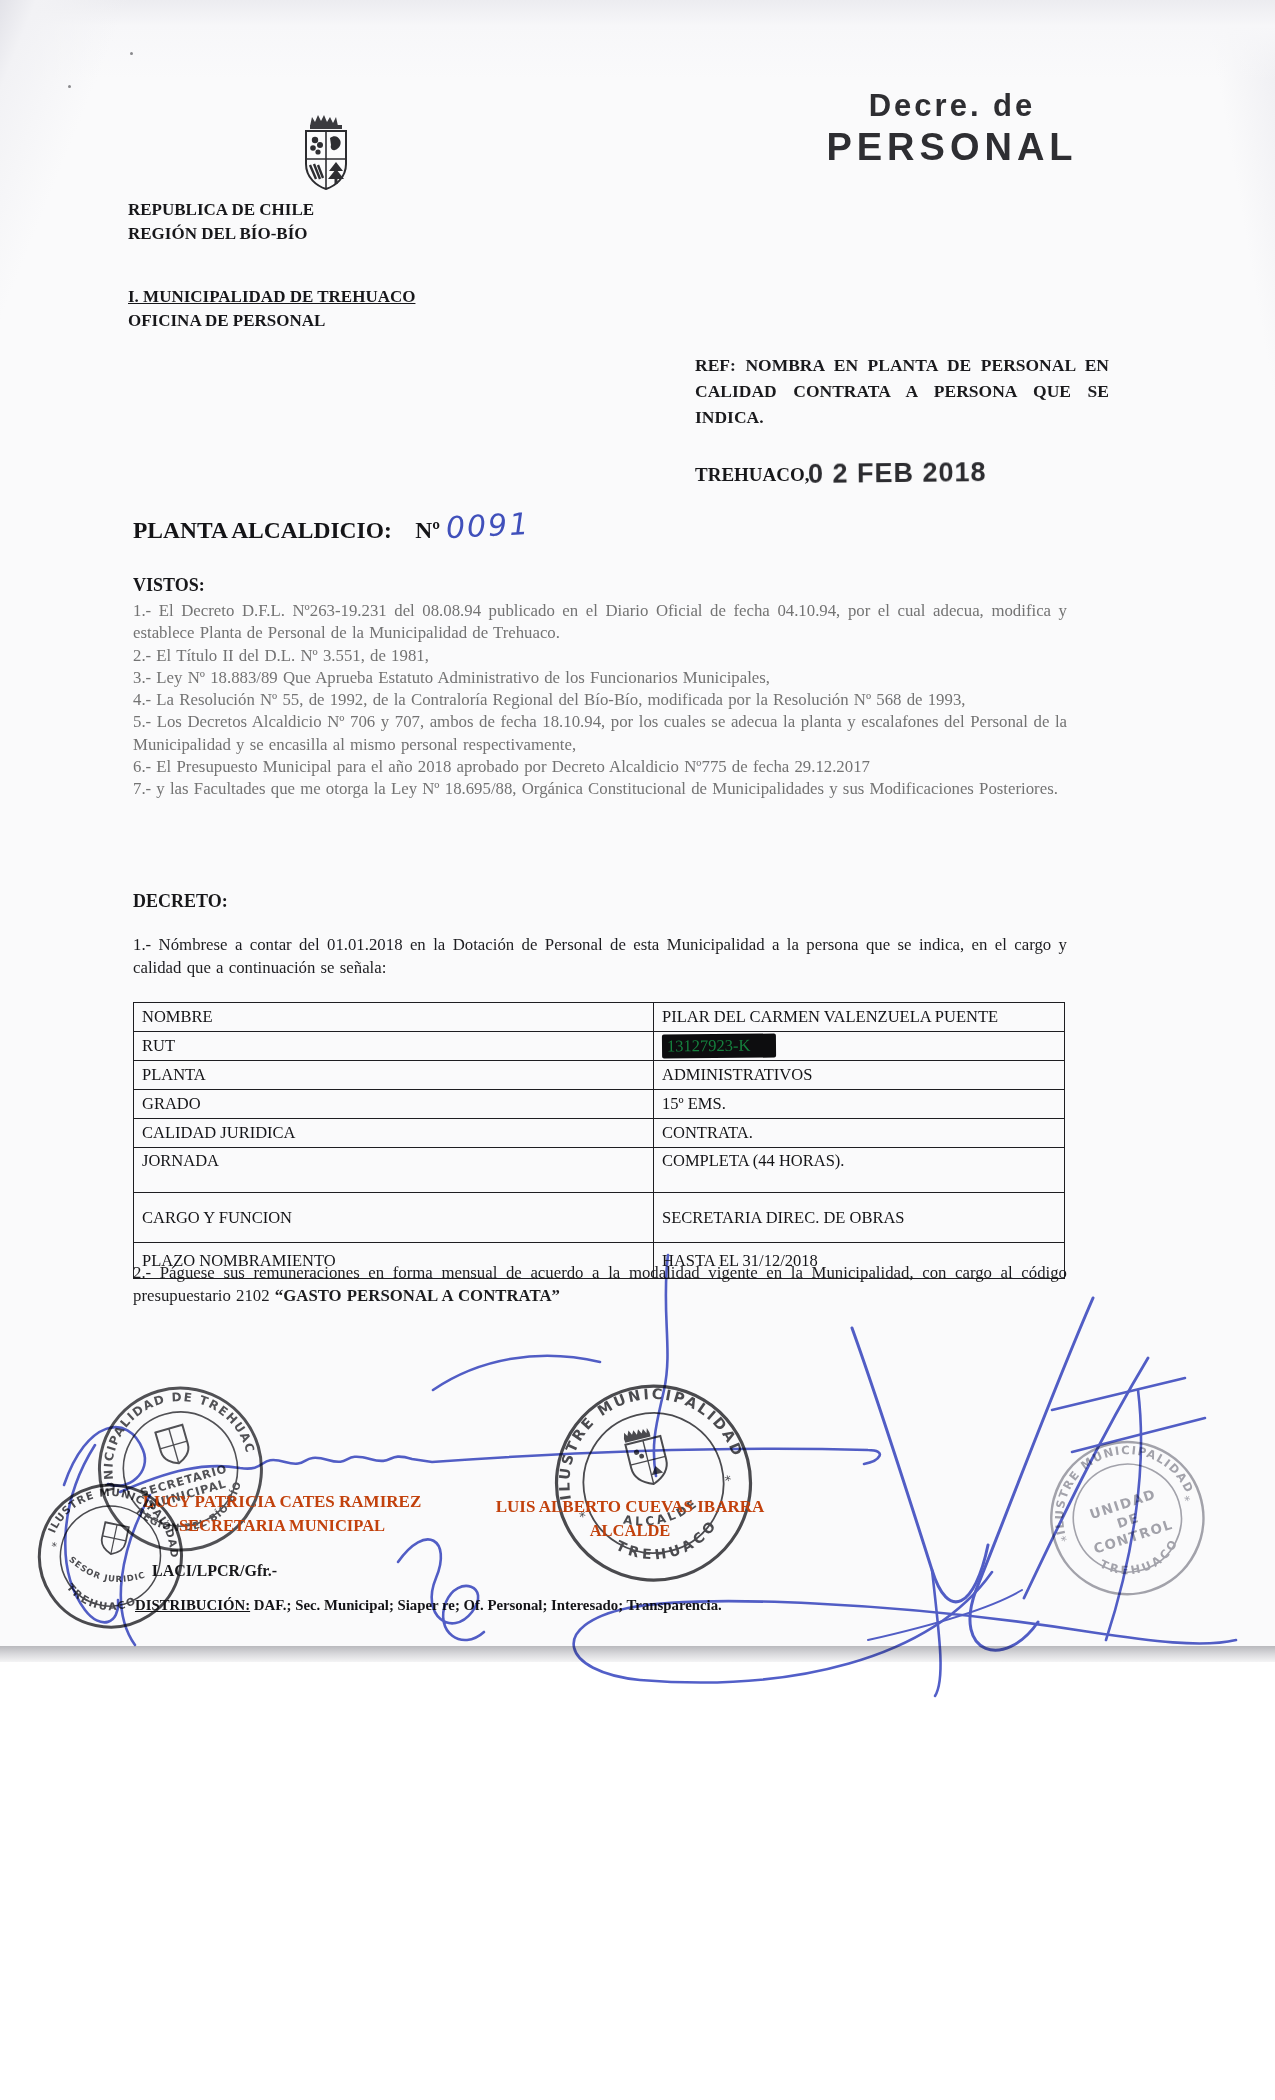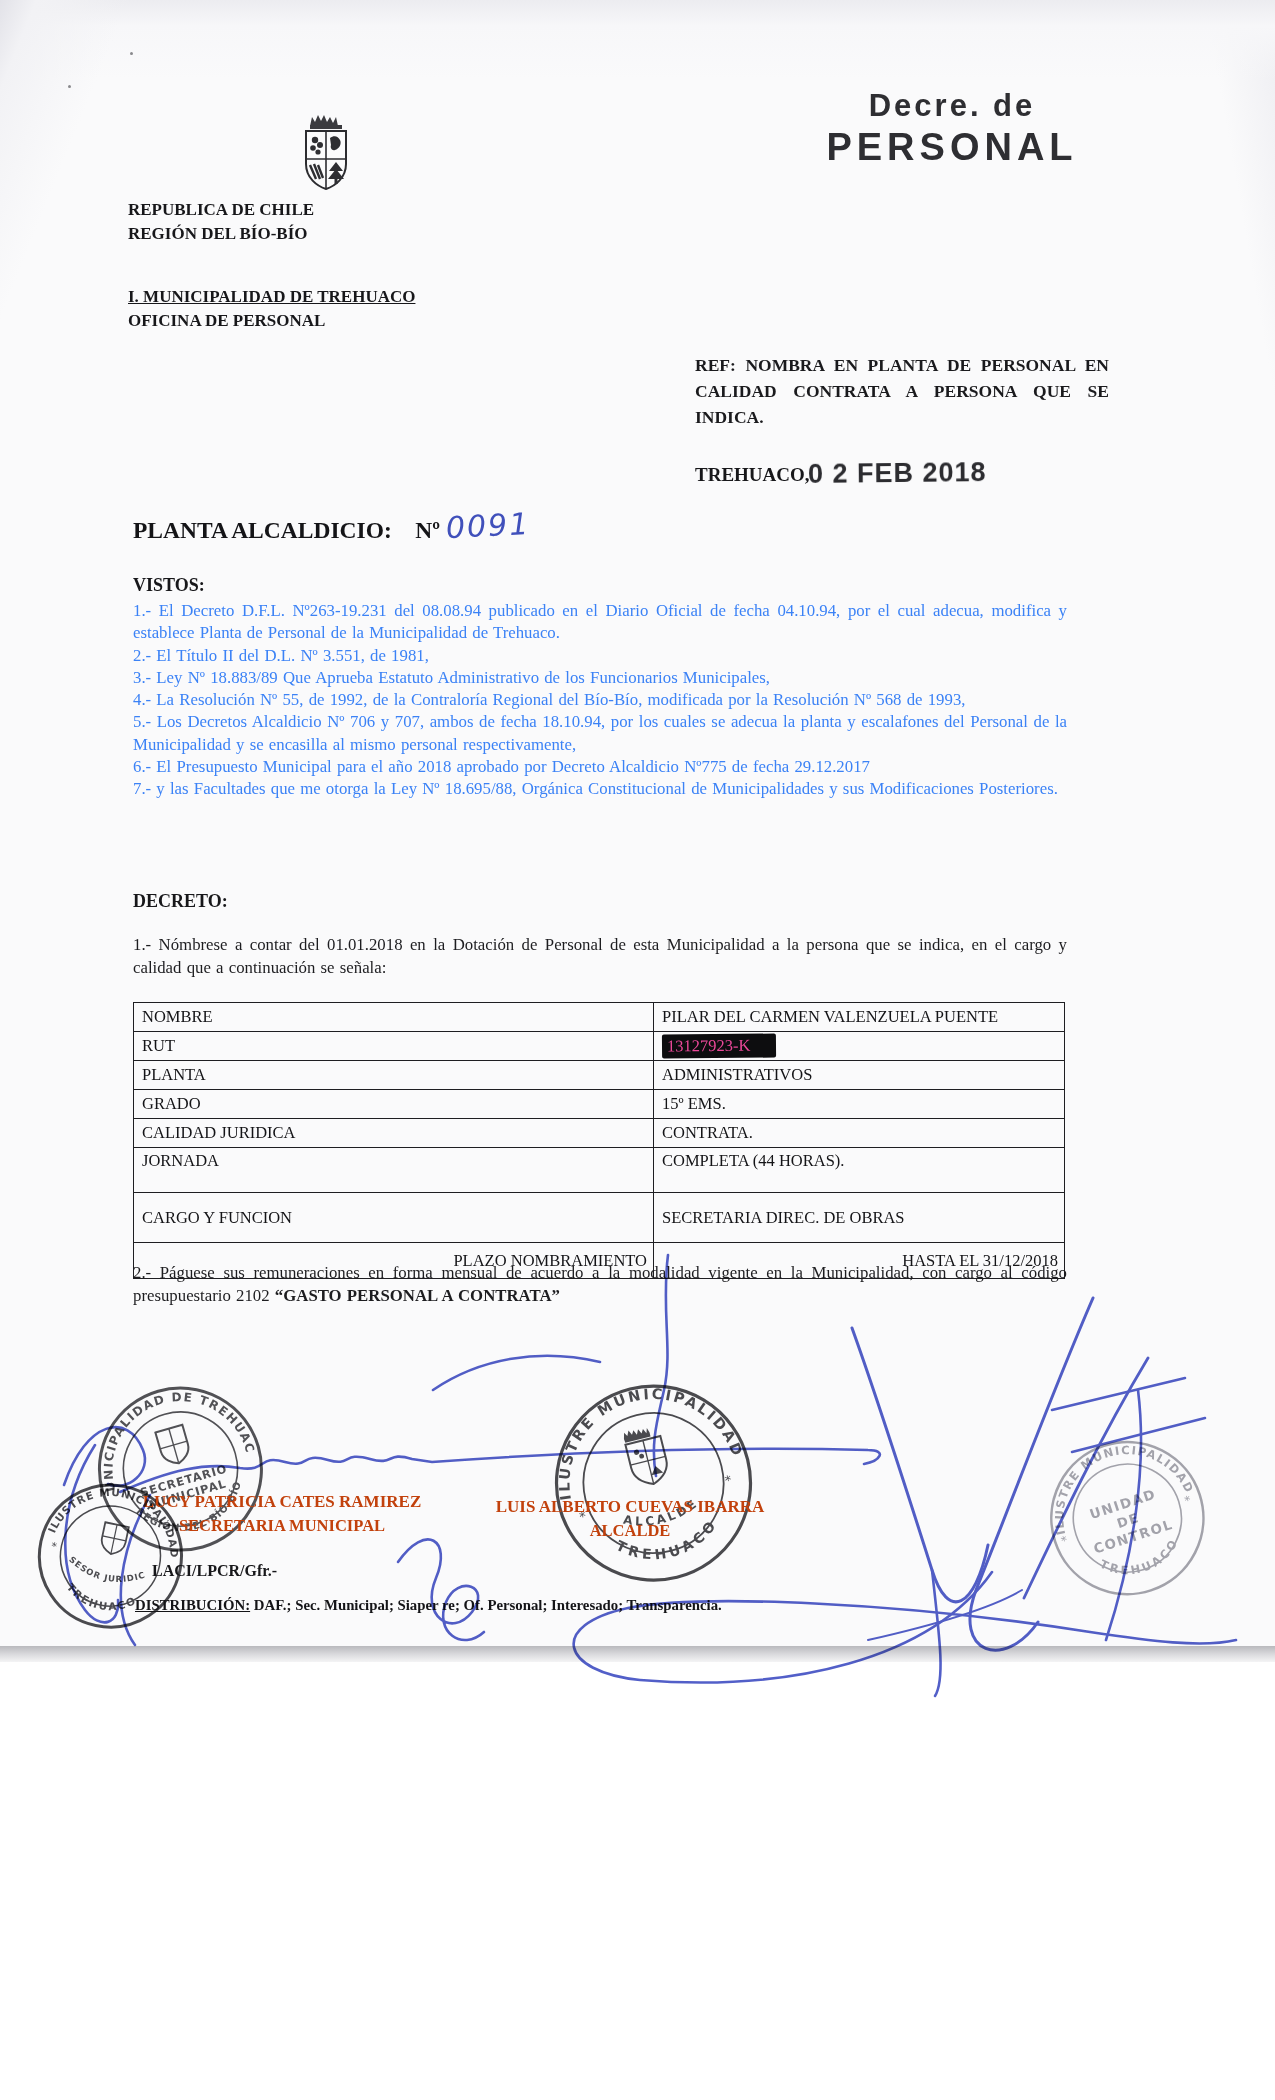--- a/index.html
+++ b/index.html
@@ -38,35 +38,35 @@
        filter:blur(.3px);}
 
   
   .title{position:absolute;left:133px;top:510px;font-size:23.5px;font-weight:bold;color:#141417;}
   .handnum{font-family:"DejaVu Sans",sans-serif;font-weight:400;color:#4050bb;font-size:30px;
        letter-spacing:2px;display:inline-block;transform:rotate(-3deg) translateY(-2px);font-style:italic;}
 
   
   .label-bold{position:absolute;left:133px;font-size:18px;font-weight:bold;color:#17171a;}
   .vistos{position:absolute;left:133px;top:600px;width:934px;font-size:16.8px;line-height:22.3px;
-       text-align:justify;word-spacing:1px;color:#3b82f6;}
+       text-align:justify;word-spacing:1px;color:#737373;}
   .vistos p{margin:0;}
   .para{position:absolute;left:133px;width:934px;font-size:16.8px;line-height:23px;
        text-align:justify;word-spacing:1px;color:#1d1d20;}
 
   
   table.decree{position:absolute;left:133px;top:1002px;width:932px;border-collapse:collapse;
        font-size:16.5px;color:#141417;}
   table.decree td{border:1.6px solid #1e1e22;padding:1px 6px 1px 8px;vertical-align:middle;}
   table.decree td.c1{width:505px;}
   table.decree tr td{height:26px;}
   table.decree tr:nth-child(6) td{height:40px;vertical-align:top;padding-top:3px;}
   table.decree tr:nth-child(7) td{height:47px;}
-  table.decree tr:nth-child(8) td{height:33px;text-align:right;}
-  .redact{background:#0d0d0f;color:#ec4899;padding:2px 26px 2px 5px;display:inline-block;
+  table.decree tr:nth-child(8) td{height:33px;}
+  .redact{background:#0d0d0f;color:#15803d;padding:2px 26px 2px 5px;display:inline-block;
        transform:rotate(-.5deg);border-radius:2px;}
 
   .closing{position:absolute;left:95px;top:1347px;width:905px;text-align:center;
        font-size:18.5px;font-weight:bold;color:#141417;}
 
   
   .sig{position:absolute;text-align:center;font-weight:bold;color:#c2410c;}
   .sig .n{font-size:17px;}
   .sig .t{font-size:16.5px;margin-top:4px;}
   .initials{position:absolute;left:152px;top:1562px;font-size:16px;font-weight:bold;color:#17171a;}

